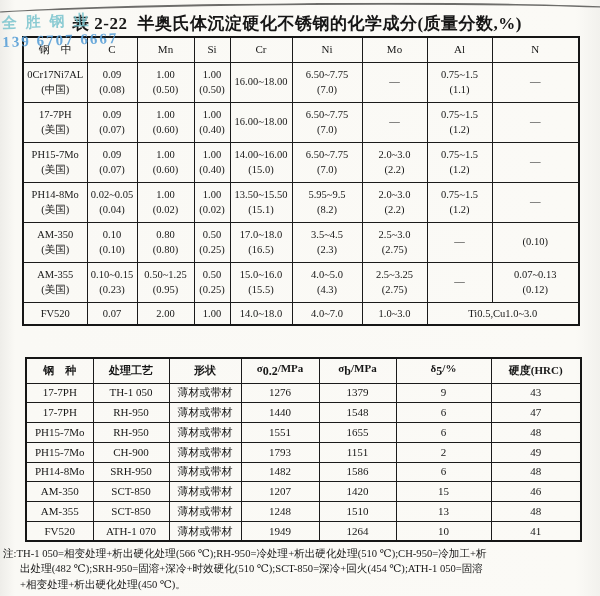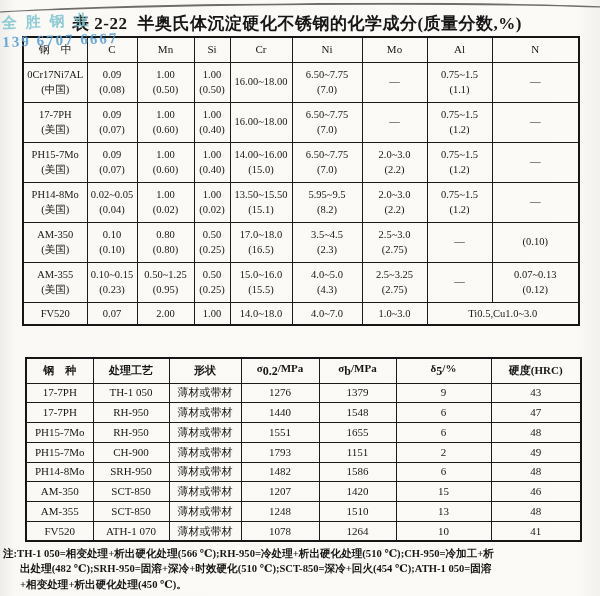--- a/index.html
+++ b/index.html
@@ -51,21 +51,20 @@
   .t2 thead tr{height:25px;}
   .t2 tbody tr{height:19.8px;}
   .t2 th{font-size:11px;font-weight:bold;}
   sub{font-size:12px;}
   .footnote{
     position:absolute;left:3px;top:546px;width:594px;
     font-size:10.6px;line-height:1.44;
     white-space:pre-line;
     padding-left:17px;text-indent:-17px;
     box-sizing:border-box;
-    font-weight:bold;
   }
 </style>
 </head>
 <body>
 
 <div class="page">
 
   <div class="scan-edge"></div>
 
   <div class="watermark">
@@ -308,21 +307,21 @@
           <td>薄材或带材</td>
           <td>1248</td>
           <td>1510</td>
           <td>13</td>
           <td>48</td>
         </tr>
         <tr>
           <td>FV520</td>
           <td>ATH-1 070</td>
           <td>薄材或带材</td>
-          <td>1078</td>
+          <td>1949</td>
           <td>1264</td>
           <td>10</td>
           <td>41</td>
         </tr>
       </tbody>
   </table>
 
   <div class="footnote">注:TH-1 050=相变处理+析出硬化处理(566 ℃);RH-950=冷处理+析出硬化处理(510 ℃);CH-950=冷加工+析
 出处理(482 ℃);SRH-950=固溶+深冷+时效硬化(510 ℃);SCT-850=深冷+回火(454 ℃);ATH-1 050=固溶
 +相变处理+析出硬化处理(450 ℃)。</div>

